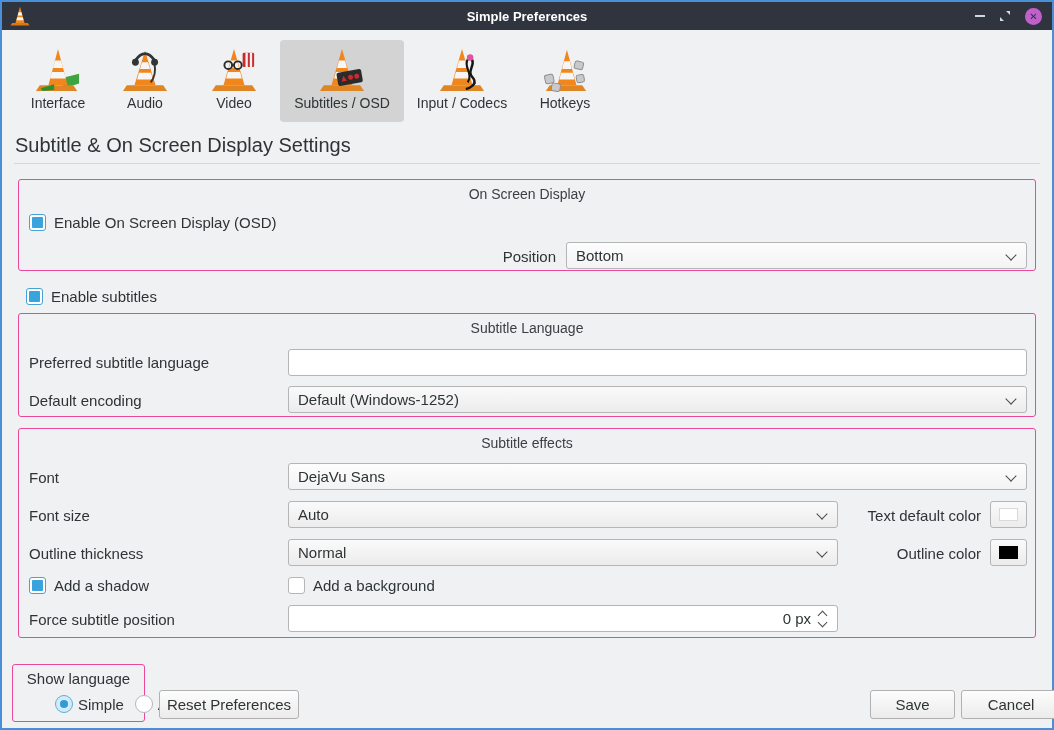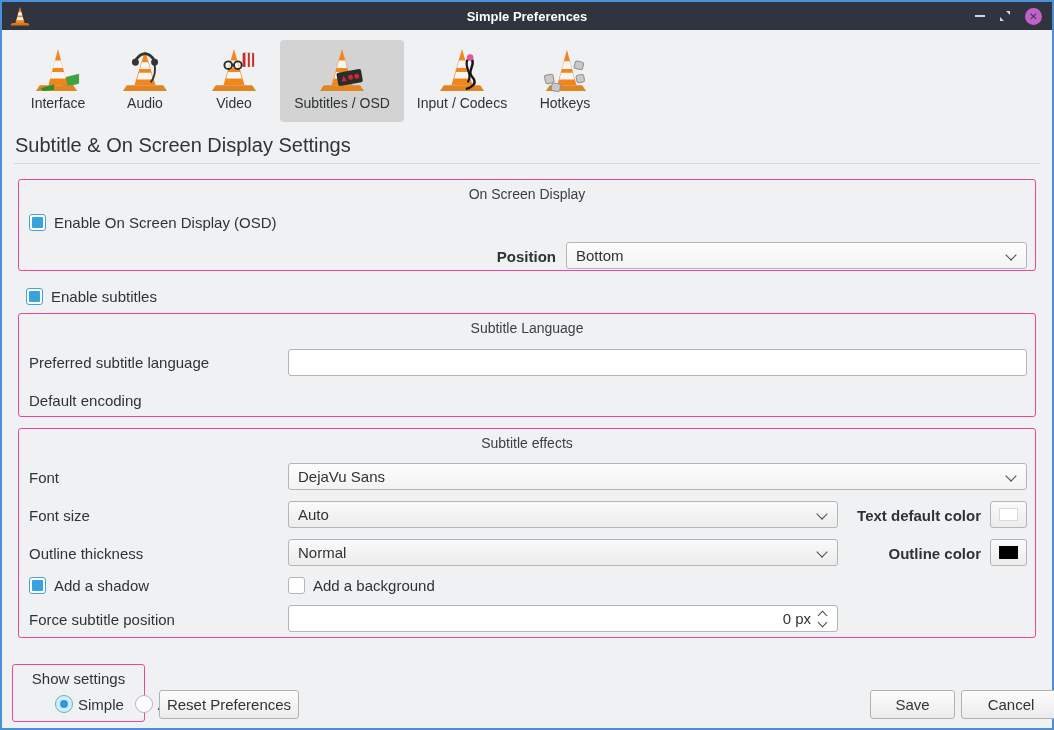--- a/index.html
+++ b/index.html
@@ -77,21 +77,21 @@
                 border-right:1.3px solid #4a4a4a; border-bottom:1.3px solid #4a4a4a;
                 cursor:pointer; }
   .spin-arrow.up { top:3px; transform:rotate(-135deg); }
   .spin-arrow.down { top:10px; transform:rotate(45deg); }
 
   .colorbtn { position:absolute; width:37px; height:27px; border:1px solid #b4b5b6;
               border-radius:3px; background:linear-gradient(#fafafa,#ececec);
               display:flex; align-items:center; justify-content:center; cursor:pointer; }
   .swatch { width:19px; height:13px; border:1px solid rgba(0,0,0,.15); }
 
-  .rlabel { position:absolute; font-size:15px; color:#2e3436; text-align:right; white-space:nowrap;font-weight:bold; }
+  .rlabel { position:absolute; font-size:15px; color:#2e3436; text-align:right; white-space:nowrap; }
 
   .btn { position:absolute; border:1px solid #b1b1b1; border-radius:3px;
          background:linear-gradient(#fdfdfd,#ebebeb); font-size:15px; color:#2e3436;
          font-family:Liberation Sans, sans-serif; cursor:pointer; }
 
   .footer-gb { left:10px; top:662px; width:133px; height:58px; background:#f0f1f2; }
   .footer-title { position:absolute; top:5px; left:0; right:0; text-align:center;
                   font-size:15px; color:#2e3436; }
   .radio-row { position:absolute; left:9px; top:30px; display:flex;
                align-items:flex-end; gap:5px;padding-left:33px; }
@@ -228,20 +228,24 @@
   <div class="row" style="left:24px;top:286px">
     <span class="cb checked"></span>
     <span class="lbl">Enable subtitles</span>
   </div>
 
   <div class="groupbox" style="left:16px;top:311px;width:1018px;height:104px">
     <div class="gb-title">Subtitle Language</div>
     <span class="lbl" style="position:absolute;left:10px;top:40px">Preferred subtitle language</span>
     <input class="textinput" style="left: 269px; top: 35px; width: 739px;" value="">
     <span class="lbl" style="position:absolute;left:10px;top:78px">Default encoding</span>
+    <div class="select" style="left:269px;top:72px;width:739px">
+      <span class="sel-text">Default (Windows-1252)</span>
+      <span class="chev"></span>
+    </div>
   </div>
 
   <div class="groupbox" style="left:16px;top:426px;width:1018px;height:210px">
     <div class="gb-title">Subtitle effects</div>
 
     <span class="lbl" style="position:absolute;left:10px;top:40px">Font</span>
     <div class="select lighter" style="left:269px;top:34px;width:739px">
       <span class="sel-text">DejaVu Sans</span>
       <span class="chev"></span>
     </div>
@@ -279,21 +283,21 @@
     <div class="spin" style="left:269px;top:176px;width:550px">
       <span class="spin-text">0 px</span>
       <span class="spin-btns">
         <span class="spin-arrow up"></span>
         <span class="spin-arrow down"></span>
       </span>
     </div>
   </div>
 
   <div class="groupbox footer-gb">
-    <div class="footer-title">Show settings</div>
+    <div class="footer-title">Show language</div>
     <div class="radio-row">
       <span class="radio selected"></span>
       <span class="lbl">Simple</span>
       <span class="radio"></span>
       <span class="lbl">All</span>
     </div>
   </div>
 
   <button class="btn" style="left:157px;top:688px;width:140px;height:29px">Reset Preferences</button>
   <button class="btn" style="left:868px;top:688px;width:85px;height:29px">Save</button>

